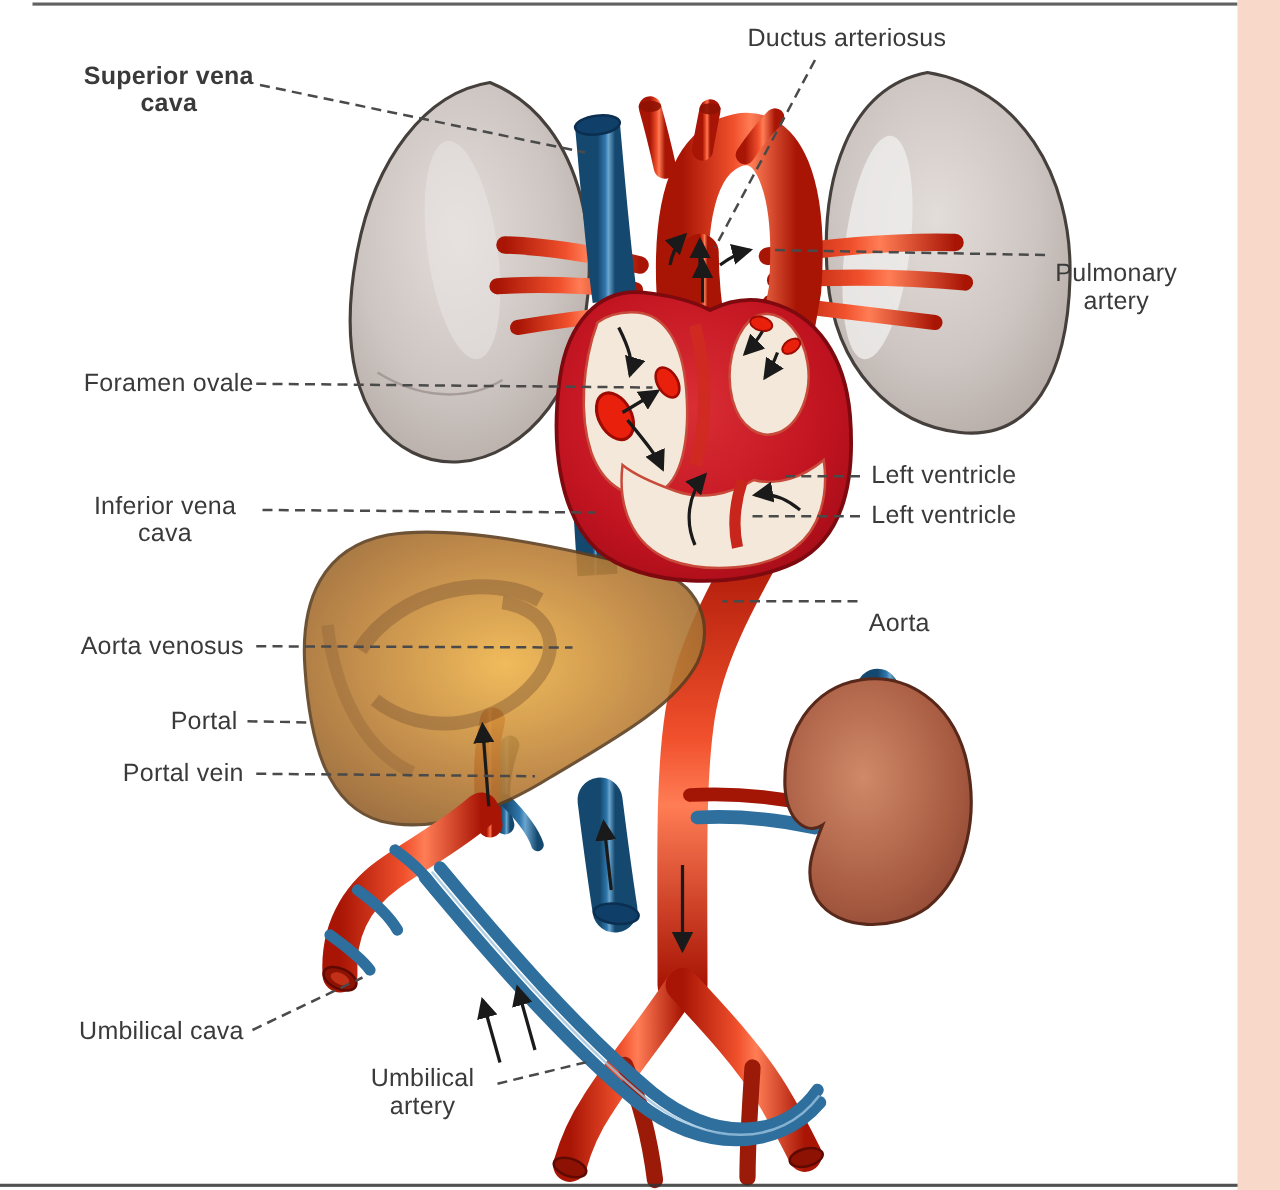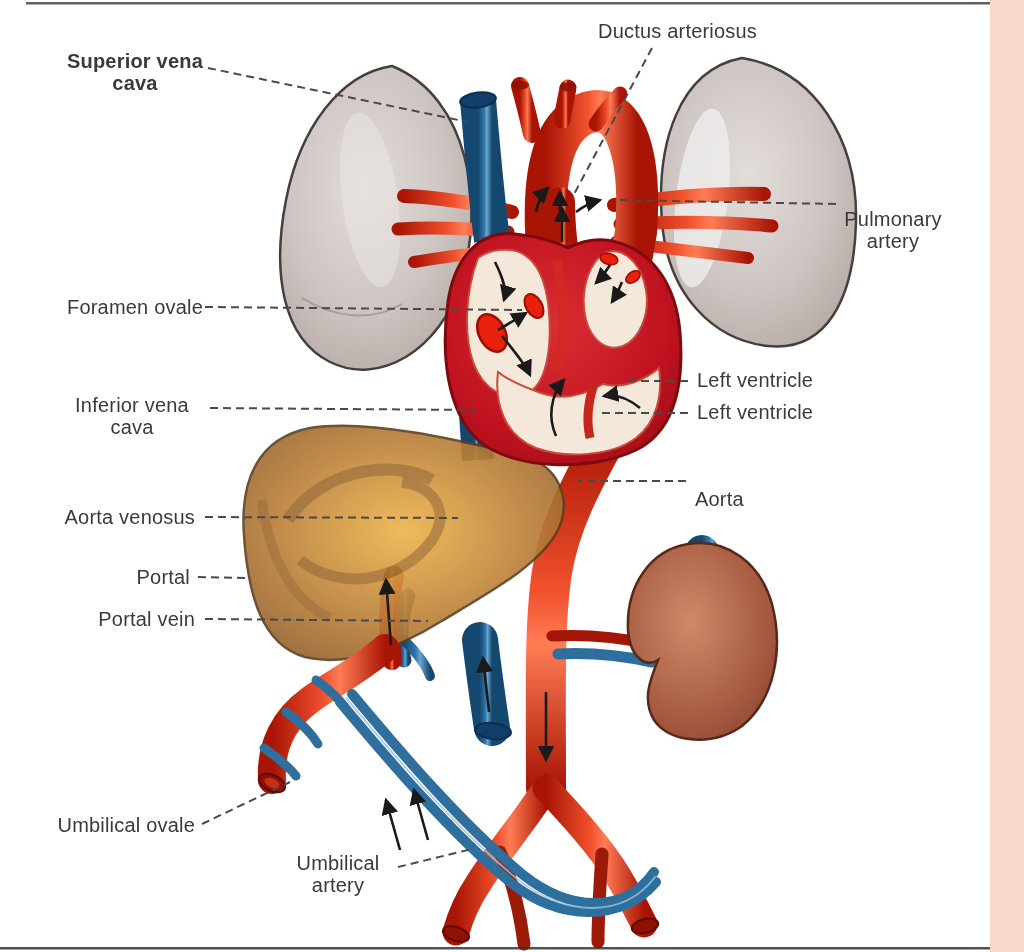--- a/index.html
+++ b/index.html
@@ -204,17 +204,17 @@
 artery</div>
 <div class="label t-r" style="left:45px;top:296px;width:158px;">Foramen ovale</div>
 <div class="label t-l" style="left:697px;top:369px;width:140px;">Left ventricle</div>
 <div class="label t-l" style="left:697px;top:401px;width:150px;">Left ventricle</div>
 <div class="label t-c" style="left:58px;top:394px;width:148px;">Inferior vena
 cava</div>
 <div class="label t-l" style="left:695px;top:469px;width:80px;margin-top:19px;">Aorta</div>
 <div class="label t-r" style="left:40px;top:506px;width:155px;">Aorta venosus</div>
 <div class="label t-r" style="left:60px;top:566px;width:130px;">Portal</div>
 <div class="label t-r" style="left:60px;top:608px;width:135px;">Portal vein</div>
-<div class="label t-r" style="left:50px;top:814px;width:145px;">Umbilical ovale</div>
+<div class="label t-r" style="left:50px;top:814px;width:145px;">Umbilical cava</div>
 <div class="label t-c" style="left:288px;top:852px;width:100px;">Umbilical
 artery</div>
 
 </div>
 
 </body></html>

